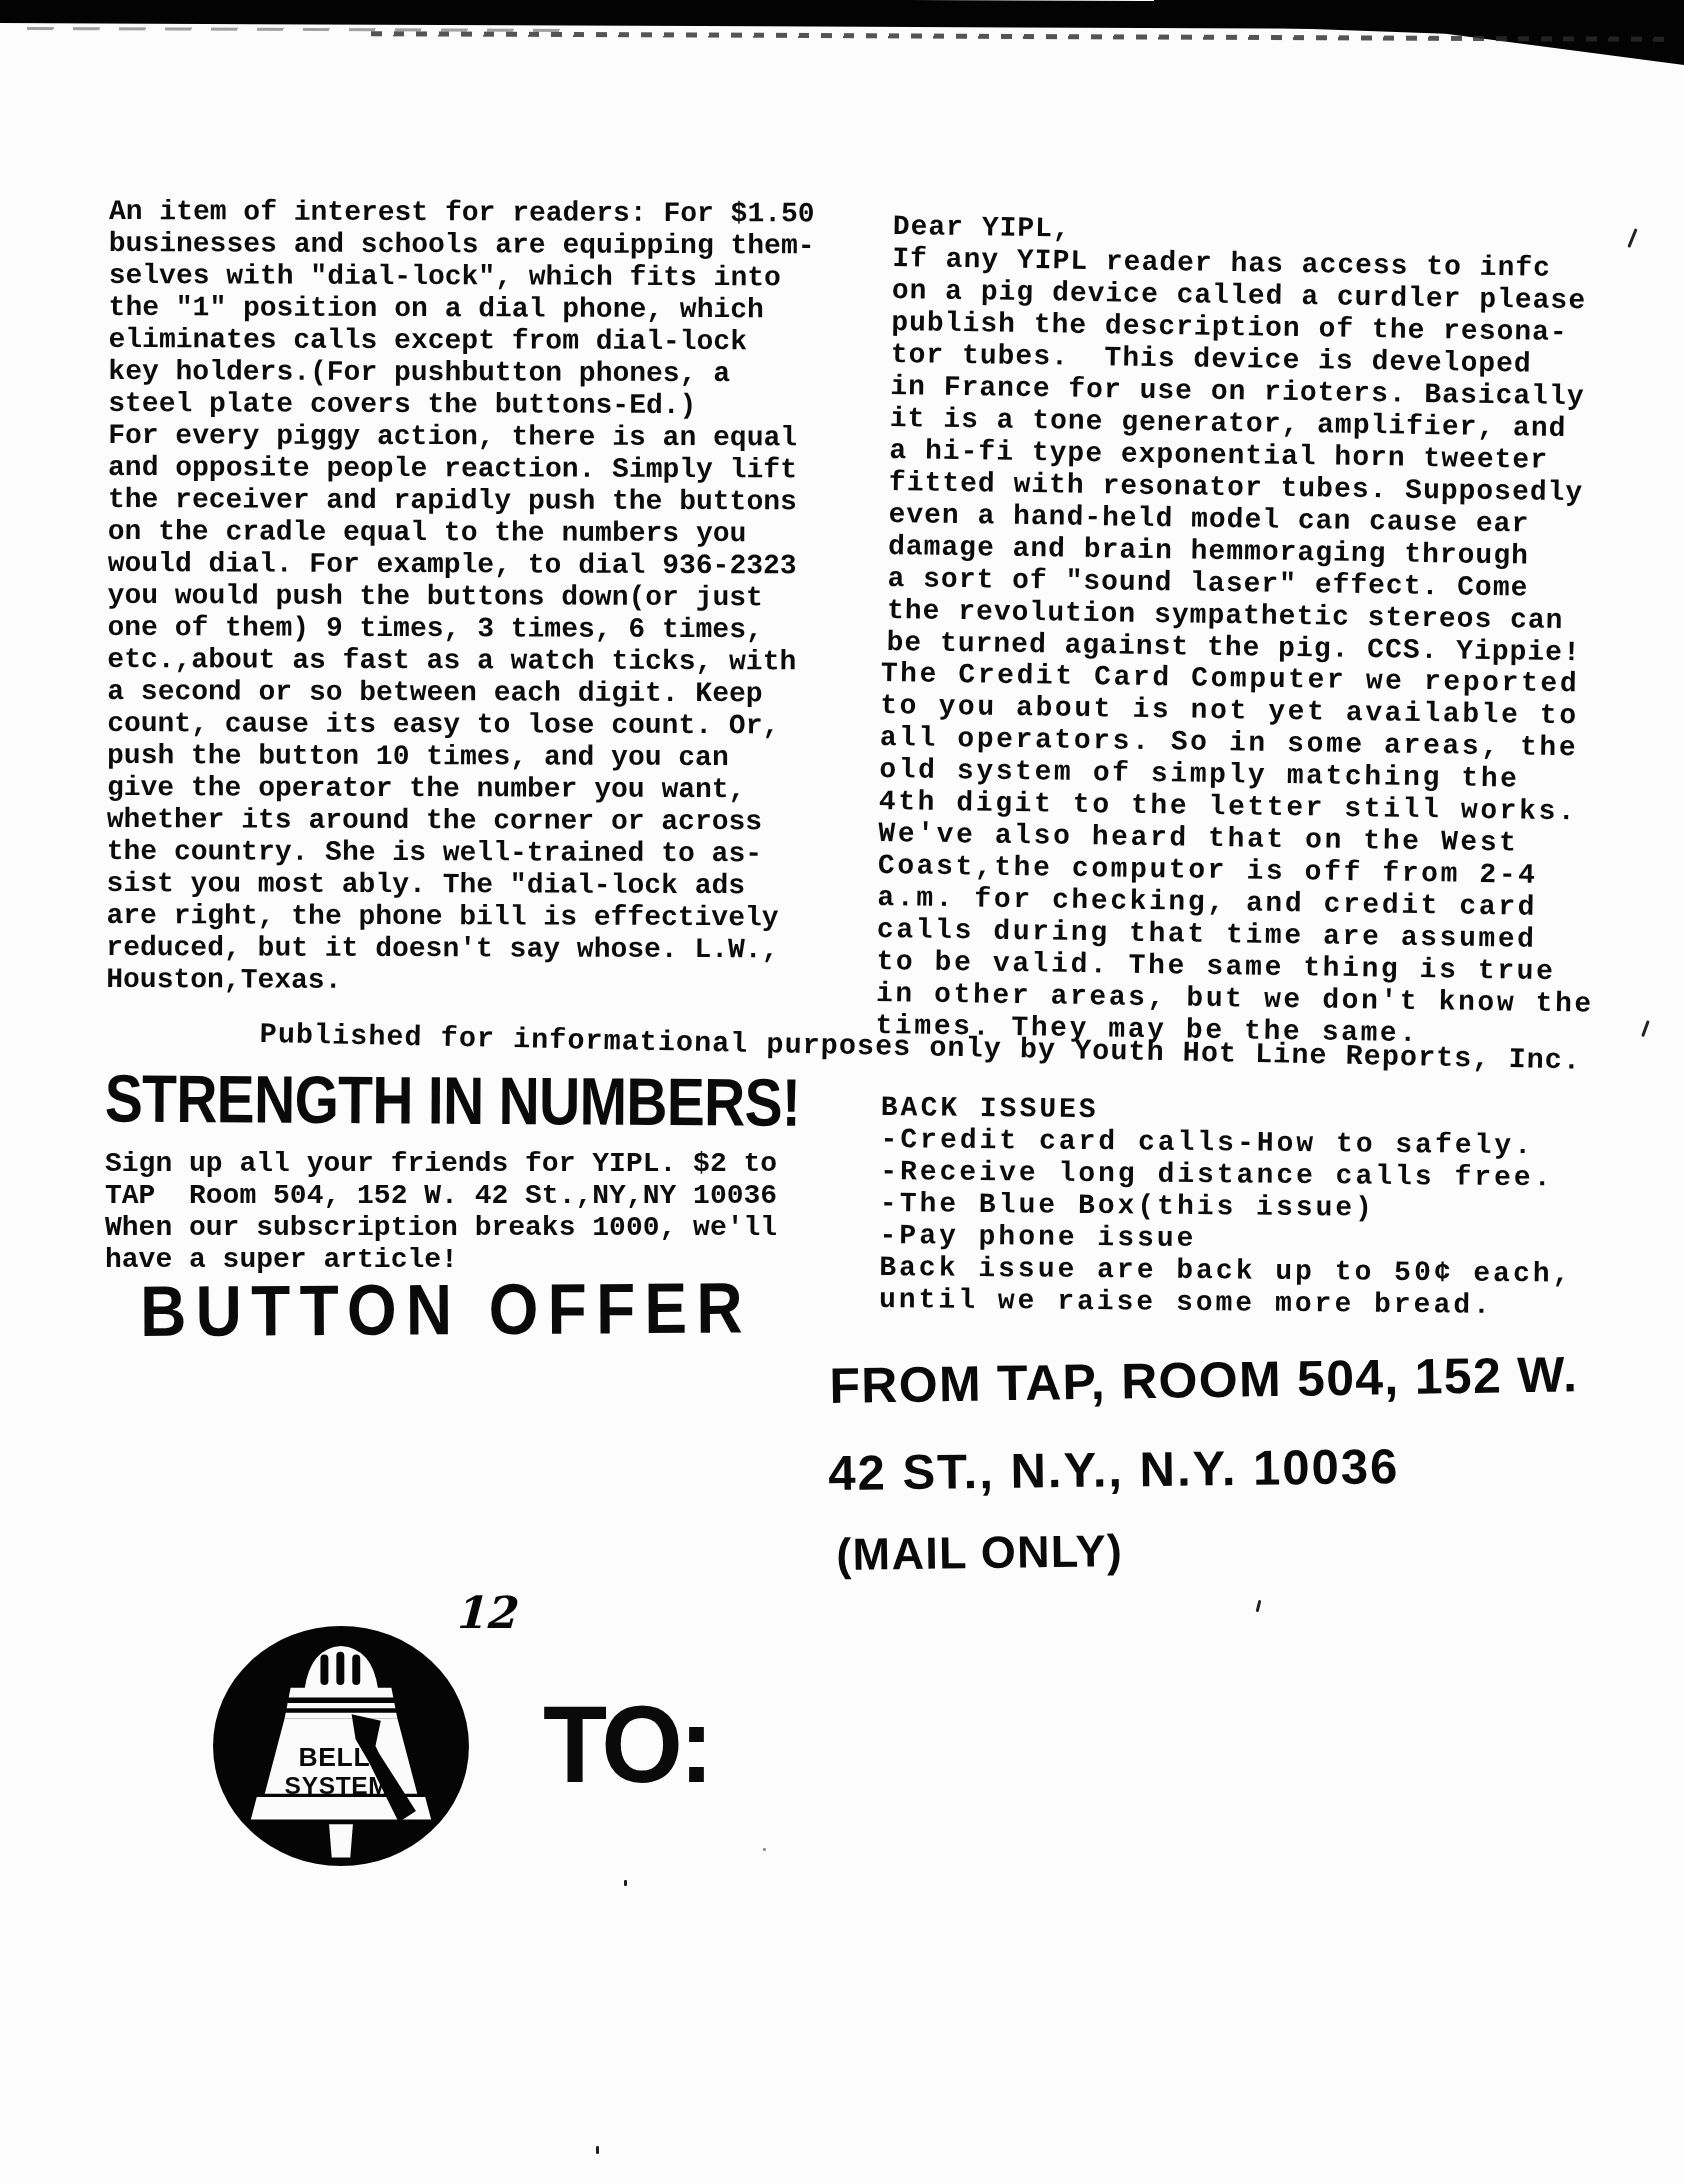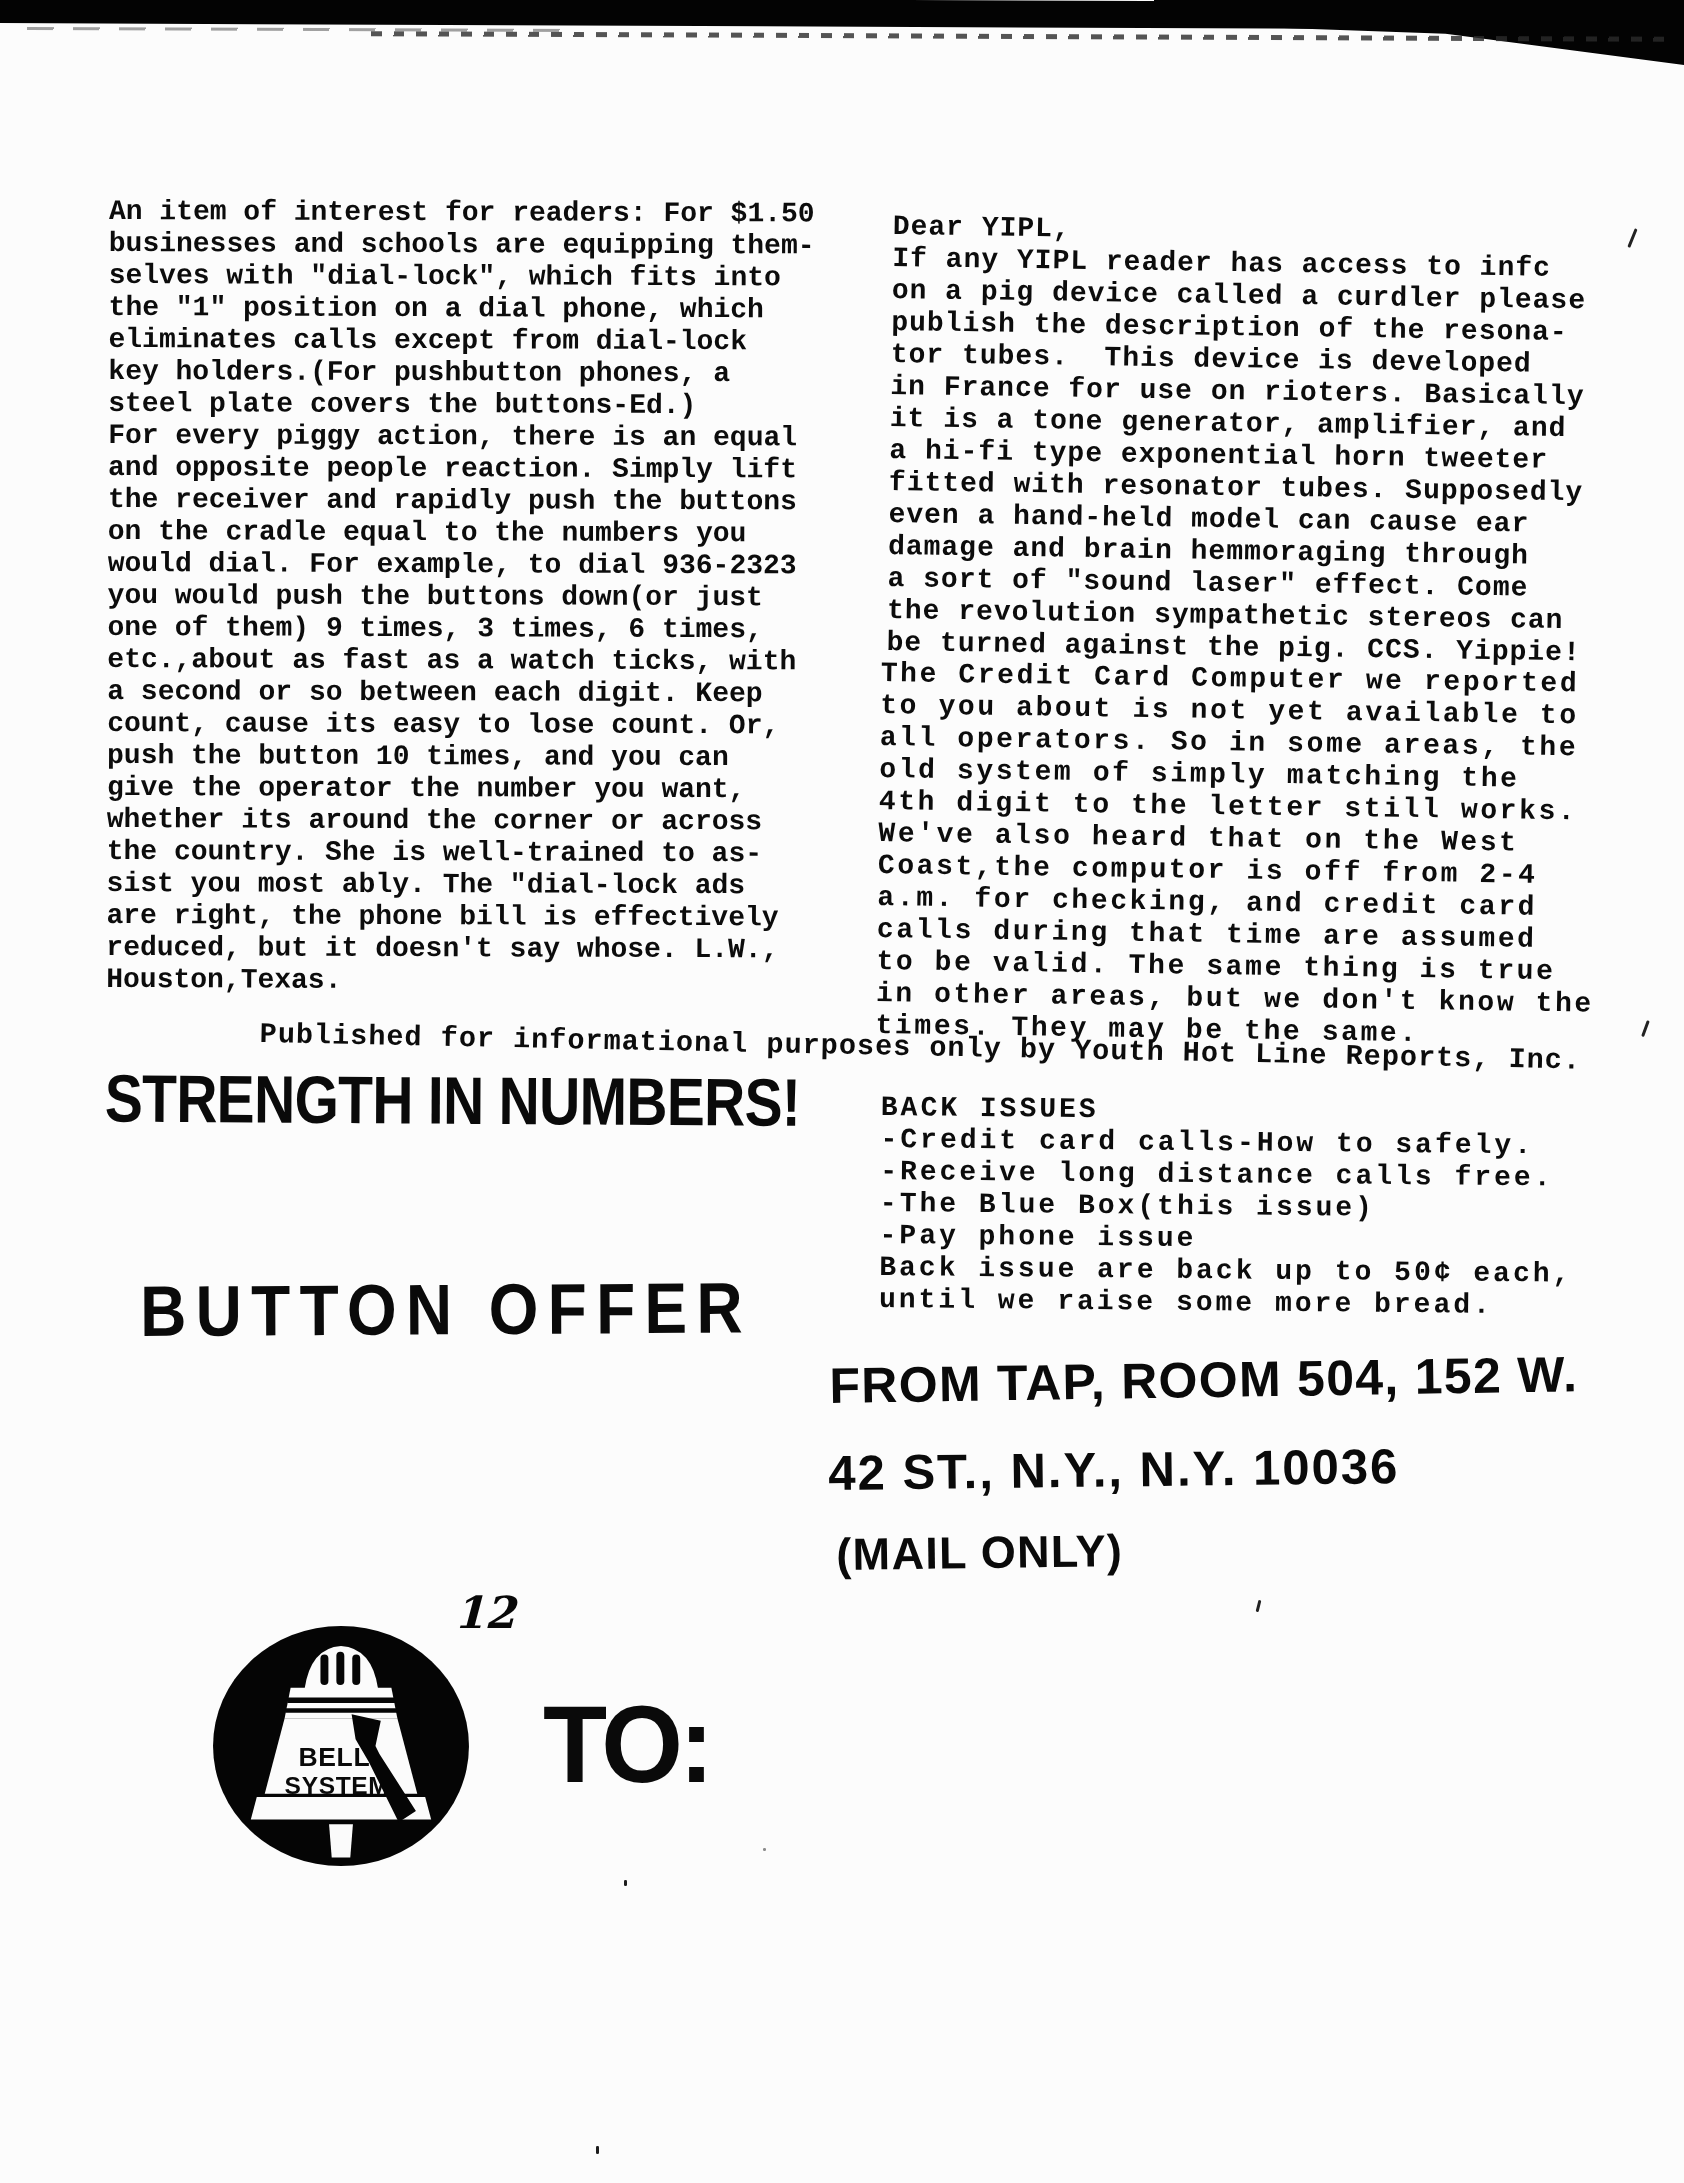--- a/index.html
+++ b/index.html
@@ -129,20 +129,24 @@
 Coast,the computor is off from 2-4
 a.m. for checking, and credit card
 calls during that time are assumed
 to be valid. The same thing is true
 in other areas, but we don't know the
 times. They may be the same.</div>
 
   <div class="typed published-line">Published for informational purposes only by Youth Hot Line Reports, Inc.</div>
 
   <div class="marker strength-heading">STRENGTH IN NUMBERS!</div>
+  <div class="typed strength-body">Sign up all your friends for YIPL. $2 to
+TAP  Room 504, 152 W. 42 St.,NY,NY 10036
+When our subscription breaks 1000, we'll
+have a super article!</div>
 
   <div class="typed back-issues"><span>BACK ISSUES</span>
 <span>-Credit card calls-How to safely.
 -Receive long distance calls free.
 -The Blue Box(this issue)
 -Pay phone issue
 Back issue are back up to 50¢ each,
 until we raise some more bread.</span></div>
 
   <div class="marker button-heading">BUTTON OFFER</div>

